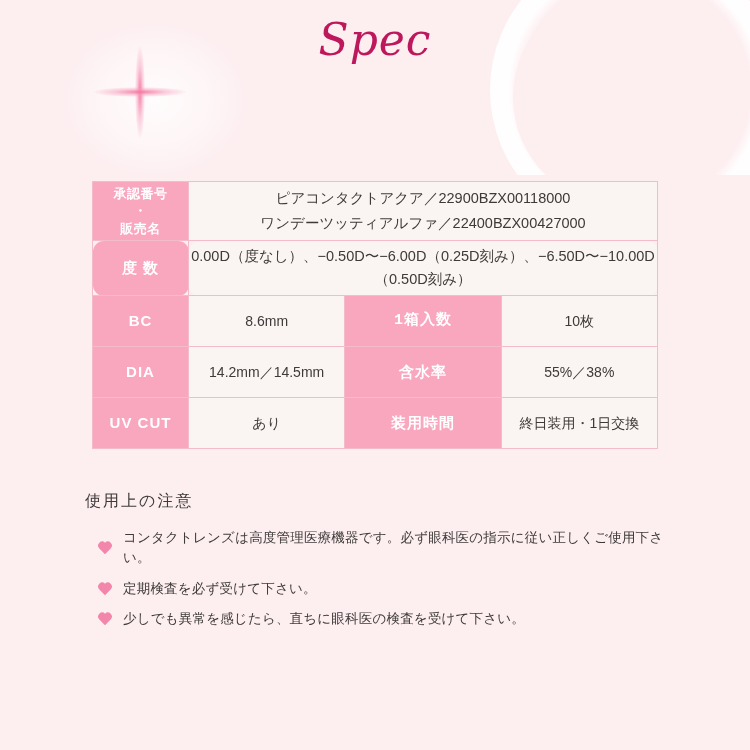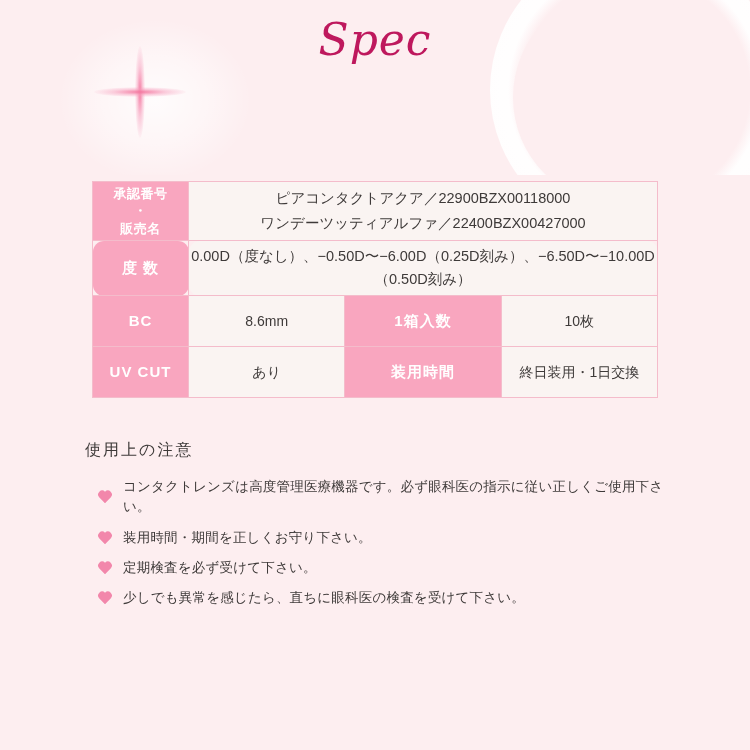--- a/index.html
+++ b/index.html
@@ -205,42 +205,44 @@
         <div>ワンデーツッティアルファ／22400BZX00427000</div>
       </td>
     </tr>
     <tr class="row-power">
       <td class="lbl">度 数</td>
       <td class="val small" colspan="3">0.00D（度なし）、−0.50D〜−6.00D（0.25D刻み）、−6.50D〜−10.00D（0.50D刻み）</td>
     </tr>
     <tr>
       <td class="lbl">BC</td>
       <td class="val" style="width:200px;">8.6mm</td>
-      <td class="lbl" style="width:85px;">1箱入数</td>
+      <td class="lbl" style="width:85px;font-family:Liberation Mono, monospace;">1箱入数</td>
       <td class="val">10枚</td>
+    </tr>
+    <tr>
+      <td class="lbl">DIA</td>
+      <td class="val">14.2mm／14.5mm</td>
+      <td class="lbl">含水率</td>
+      <td class="val">55%／38%</td>
     </tr>
     <tr>
       <td class="lbl">UV CUT</td>
       <td class="val">あり</td>
       <td class="lbl">装用時間</td>
       <td class="val">終日装用・1日交換</td>
     </tr>
   </tbody>
 </table>
 
 <div class="notes">
   <div class="notes-title">使用上の注意</div>
 
   <div class="note-item">
     <span class="heart"></span>
     <span class="note-text">コンタクトレンズは高度管理医療機器です。必ず眼科医の指示に従い正しくご使用下さい。</span>
-  </div>
-  <div class="note-item">
-    <span class="heart"></span>
-    <span class="note-text">装用時間・期間を正しくお守り下さい。</span>
   </div>
   <div class="note-item">
     <span class="heart"></span>
     <span class="note-text">定期検査を必ず受けて下さい。</span>
   </div>
   <div class="note-item">
     <span class="heart"></span>
     <span class="note-text">少しでも異常を感じたら、直ちに眼科医の検査を受けて下さい。</span>
   </div>
 </div>

